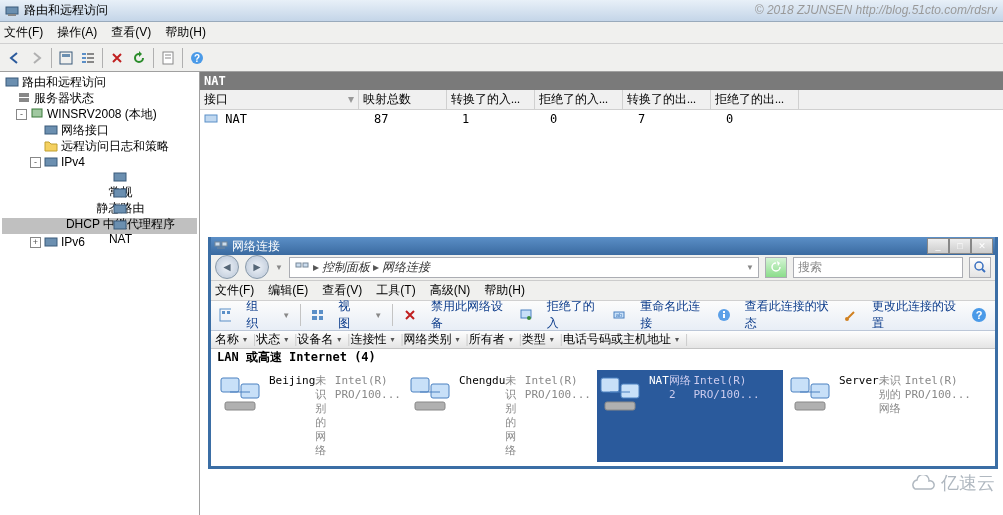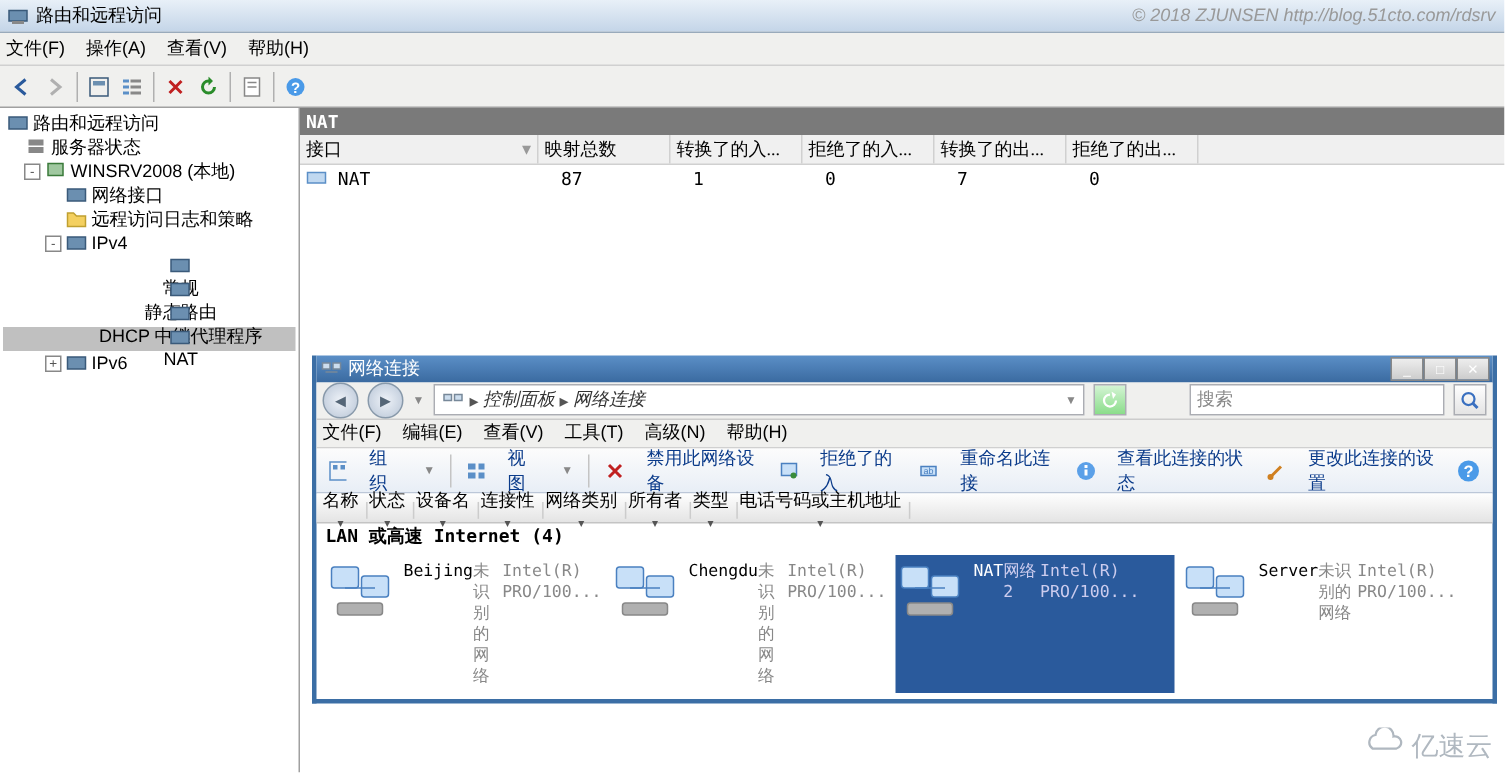--- a/index.html
+++ b/index.html
@@ -39,43 +39,43 @@
   .win-btns { display: flex; gap: 0; }
   .win-btn { width: 22px; height: 16px; background: linear-gradient(to bottom, #eee, #ccc); border: 1px solid #888; display: inline-flex; align-items: center; justify-content: center; font-size: 9px; cursor: default; }
   
   .sub-nav { height: 28px; background: #f0f0ee; border-bottom: 1px solid #ccc; display: flex; align-items: center; padding: 0 4px; gap: 6px; }
   .nav-btn { width: 24px; height: 24px; border-radius: 12px; background: radial-gradient(circle, #eef2f8, #b8c5d6); border: 1px solid #8899aa; display: inline-flex; align-items: center; justify-content: center; color: #556677; }
   .nav-path { flex: 1; height: 21px; border: 1px solid #abadb3; background: #fff; display: flex; align-items: center; padding: 0 4px; }
   .nav-path .seg { color: #333; font-style: italic; }
   .nav-path .arr { color: #555; padding: 0 3px; }
   .nav-btn-sq { width: 22px; height: 21px; border: 1px solid #abadb3; background: linear-gradient(to bottom, #fefefe, #e4e4e4); display: inline-flex; align-items: center; justify-content: center; }
   .nav-btn-sq.green { background: linear-gradient(to bottom, #d4f4d4, #8bdd8b); }
-  .search-box { width: 170px; height: 21px; border: 1px solid #abadb3; background: #fff; display: flex; align-items: center; padding: 0 4px; color: #888; margin-left: 36px; }
+  .search-box { width: 170px; height: 21px; border: 1px solid #abadb3; background: #fff; display: flex; align-items: center; padding: 0 4px; color: #888; }
   
   .sub-menu { height: 22px; background: #f0f0ee; display: flex; align-items: center; padding: 0 4px; border-bottom: 1px solid #d0d0d0; }
   .sub-menu span { margin-right: 14px; cursor: default; }
   
   .sub-toolbar { height: 30px; background: linear-gradient(to bottom, #fcfcfc, #e8eef6); border-bottom: 1px solid #bcc7d8; display: flex; align-items: center; padding: 0 8px; gap: 10px; }
   .sub-tb-item { display: flex; align-items: center; gap: 15px; cursor: default; color: #0b3b8a; }
   .sub-tb-sep { width: 1px; height: 22px; background: #c4c4c4; }
   
   .col-header { height: 20px; background: linear-gradient(to bottom, #fefefe, #e4e4e4); border-bottom: 1px solid #c4c4c4; display: flex; align-items: center; padding: 0 4px; }
-  .col-cell { display: flex; align-items: center; gap: 2px; margin-right: 4px; flex-direction: column; }
+  .col-cell { display: flex; align-items: center; gap: 2px; margin-right: 4px; }
   .col-cell .dd { color: #555; font-size: 8px; padding: 0 2px; }
   
   .group-header { height: 17px; padding: 0 6px; display: flex; align-items: center; font-weight: bold; font-family: SimSun, monospace; }
   .net-items { display: flex; padding: 4px 6px; gap: 4px; }
   .net-item { width: 186px; display: flex; padding: 4px 2px; }
   .net-item.selected { background: #2a5a9c; color: #fff; }
   .net-icon { width: 48px; height: 40px; display: flex; align-items: center; justify-content: center; margin-right: 6px; }
   .net-text { display: flex; flex-direction: row; font-family: SimSun, monospace; font-size: 11px; line-height: 14px; }
   .net-text .sub { color: #888; }
   .net-item.selected .sub { color: #cce; }
   
-  .corner-logo { position: absolute; right: 8px; bottom: 6px; color: #b0b8c0; font-size: 18px; display: flex; align-items: flex-start; gap: 4px; }
+  .corner-logo { position: absolute; right: 8px; bottom: 20px; color: #b0b8c0; font-size: 18px; display: flex; align-items: flex-end; gap: 4px; }
 </style>
 </head>
 <body>
 
 <div class="title-bar">
   <span class="icon">
     <svg width="16" height="16" viewBox="0 0 16 16">
         <rect x="2" y="4" width="12" height="7" fill="#6b8fb0" stroke="#3a5a7a"></rect>
         <rect x="4" y="11" width="8" height="2" fill="#888"></rect>
       </svg>

